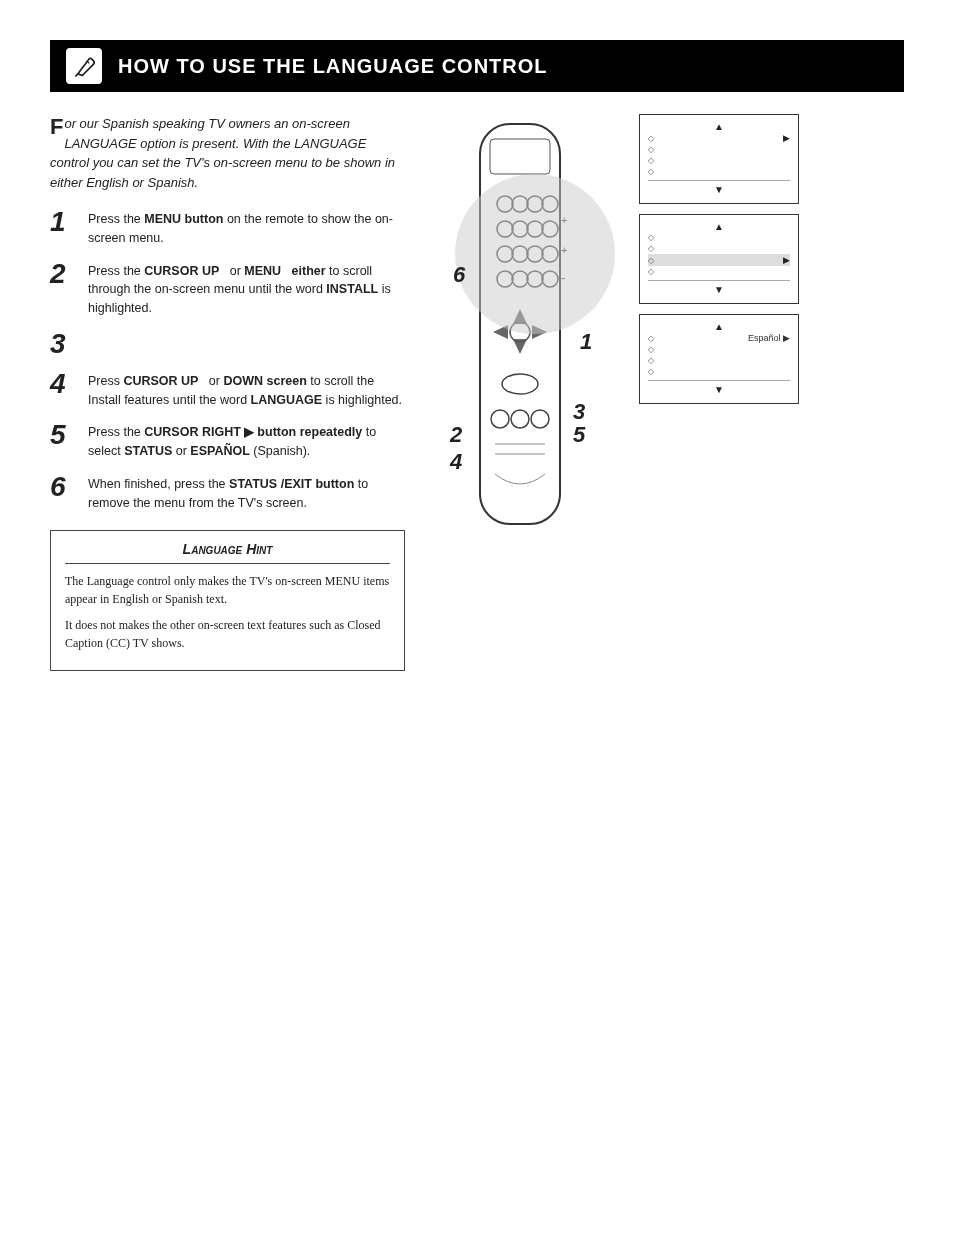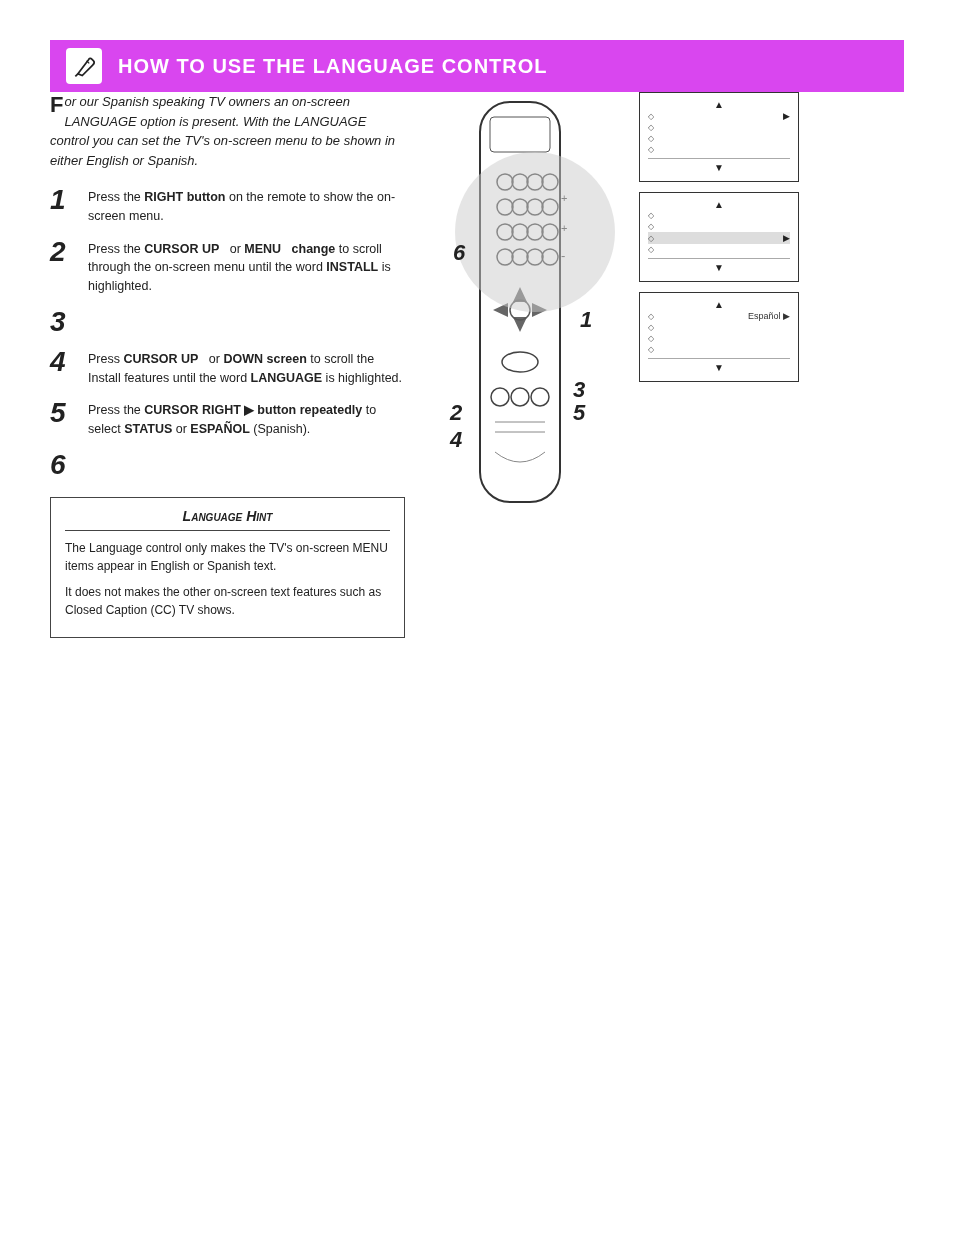--- a/index.html
+++ b/index.html
@@ -13,23 +13,24 @@
     }
 
     .page {
       padding: 40px 50px 40px 50px;
     }
 
     
     .header {
       display: flex;
       align-items: center;
-      background: #d946ef;
+      background: #000000;
       color: #fff;
       padding: 8px 16px;
+      margin-bottom: 22px;
     }
     .header-icon {
       width: 36px;
       height: 36px;
       background: #fff;
       border-radius: 4px;
       display: flex;
       align-items: center;
       justify-content: center;
       margin-right: 16px;
@@ -113,20 +114,21 @@
       text-align: center;
       font-size: 14px;
       margin-bottom: 8px;
       border-bottom: 1px solid #444;
       padding-bottom: 6px;
     }
     .hint-text {
       font-size: 12px;
       line-height: 1.5;
       margin-bottom: 8px;
+      font-family: Liberation Serif, serif;
     }
 
     
     .right-col {
       flex: 1;
       position: relative;
       display: flex;
       gap: 14px;
     }
 
@@ -176,28 +178,28 @@
 
       <p class="intro-text">
         <span class="drop-cap">F</span>or our Spanish speaking TV owners an on-screen <em>LANGUAGE</em> option is present. With the <em>LANGUAGE</em> control you can set the TV's on-screen menu to be shown in either English or Spanish.
       </p>
 
       <ul class="steps">
 
         <li class="step">
           <span class="step-num">1</span>
           <span class="step-text">
-            Press the <b>RIGHT button</b> on the remote to show the on-screen menu.
+            Press the <b>MENU button</b> on the remote to show the on-screen menu.
           </span>
         </li>
 
         <li class="step">
           <span class="step-num">2</span>
           <span class="step-text">
-            Press the <b>CURSOR UP</b> &nbsp; or <b>MENU</b> &nbsp; <b>change</b> to scroll through the on-screen menu until the word <b>INSTALL</b> is highlighted.
+            Press the <b>CURSOR UP</b> &nbsp; or <b>MENU</b> &nbsp; <b>either</b> to scroll through the on-screen menu until the word <b>INSTALL</b> is highlighted.
           </span>
         </li>
 
         <li class="step">
           <span class="step-num">3</span>
         </li>
 
         <li class="step">
           <span class="step-num">4</span>
           <span class="step-text">
@@ -207,20 +209,23 @@
 
         <li class="step">
           <span class="step-num">5</span>
           <span class="step-text">
             Press the <b>CURSOR RIGHT ▶ button repeatedly</b> to select <b>STATUS</b> or <b>ESPAÑOL</b> (Spanish).
           </span>
         </li>
 
         <li class="step">
           <span class="step-num">6</span>
+          <span class="step-text">
+            When finished, press the <b>STATUS /EXIT button</b> to remove the menu from the TV's screen.
+          </span>
         </li>
 
       </ul>
 
       <div class="hint-box">
         <div class="hint-title">Language Hint</div>
         <p class="hint-text">
           The Language control only makes the TV's on-screen MENU items appear in English or Spanish text.
         </p>
         <p class="hint-text">

